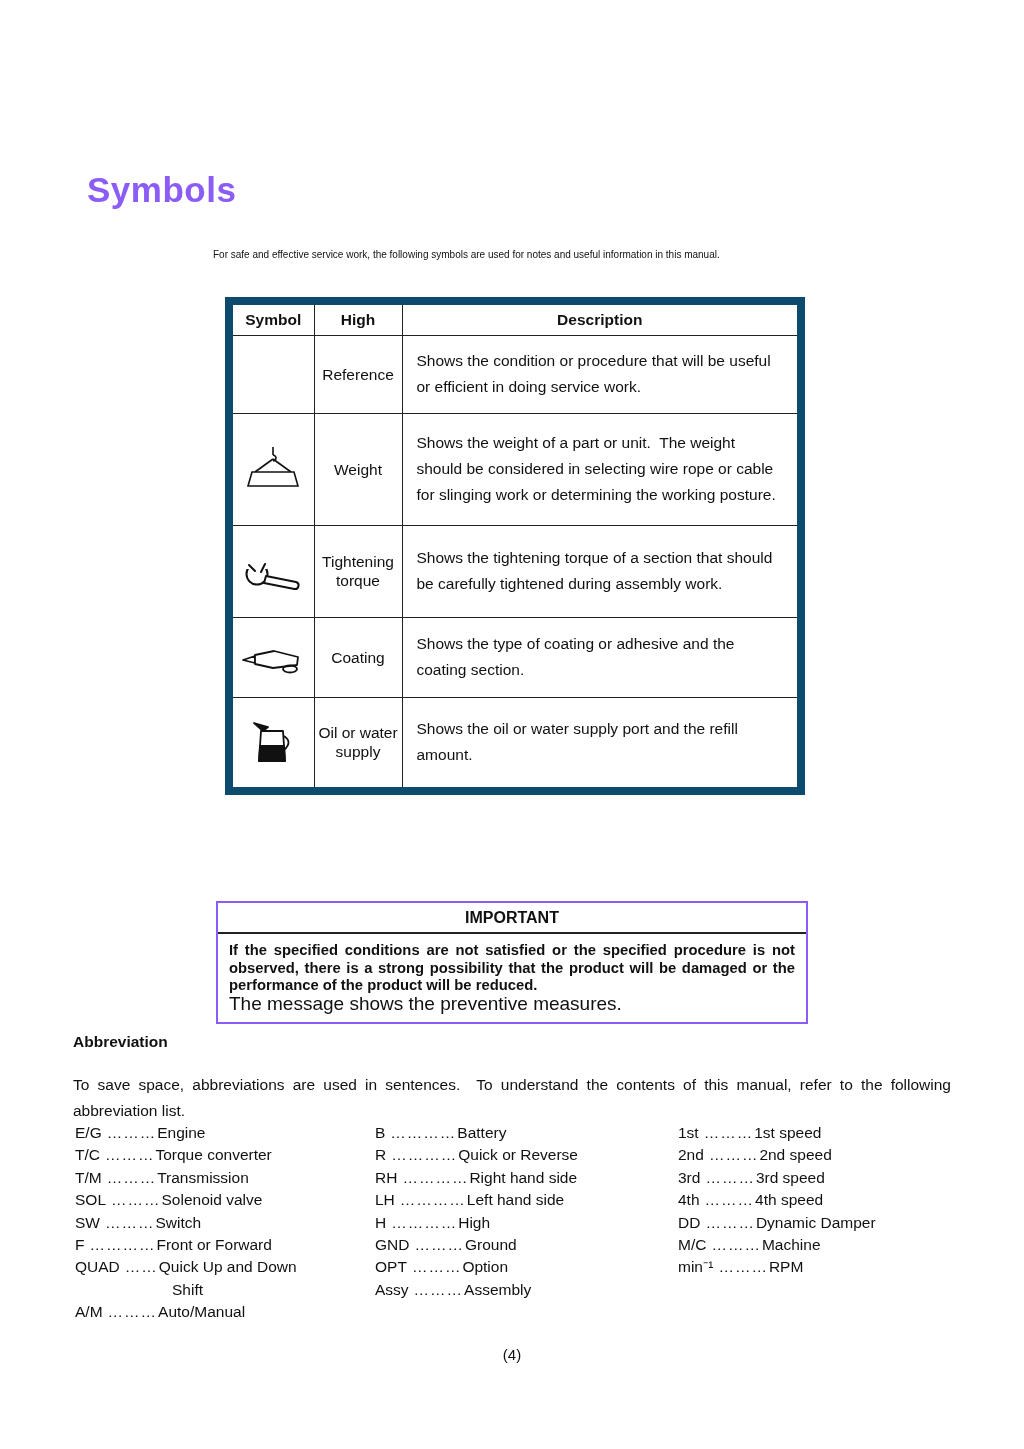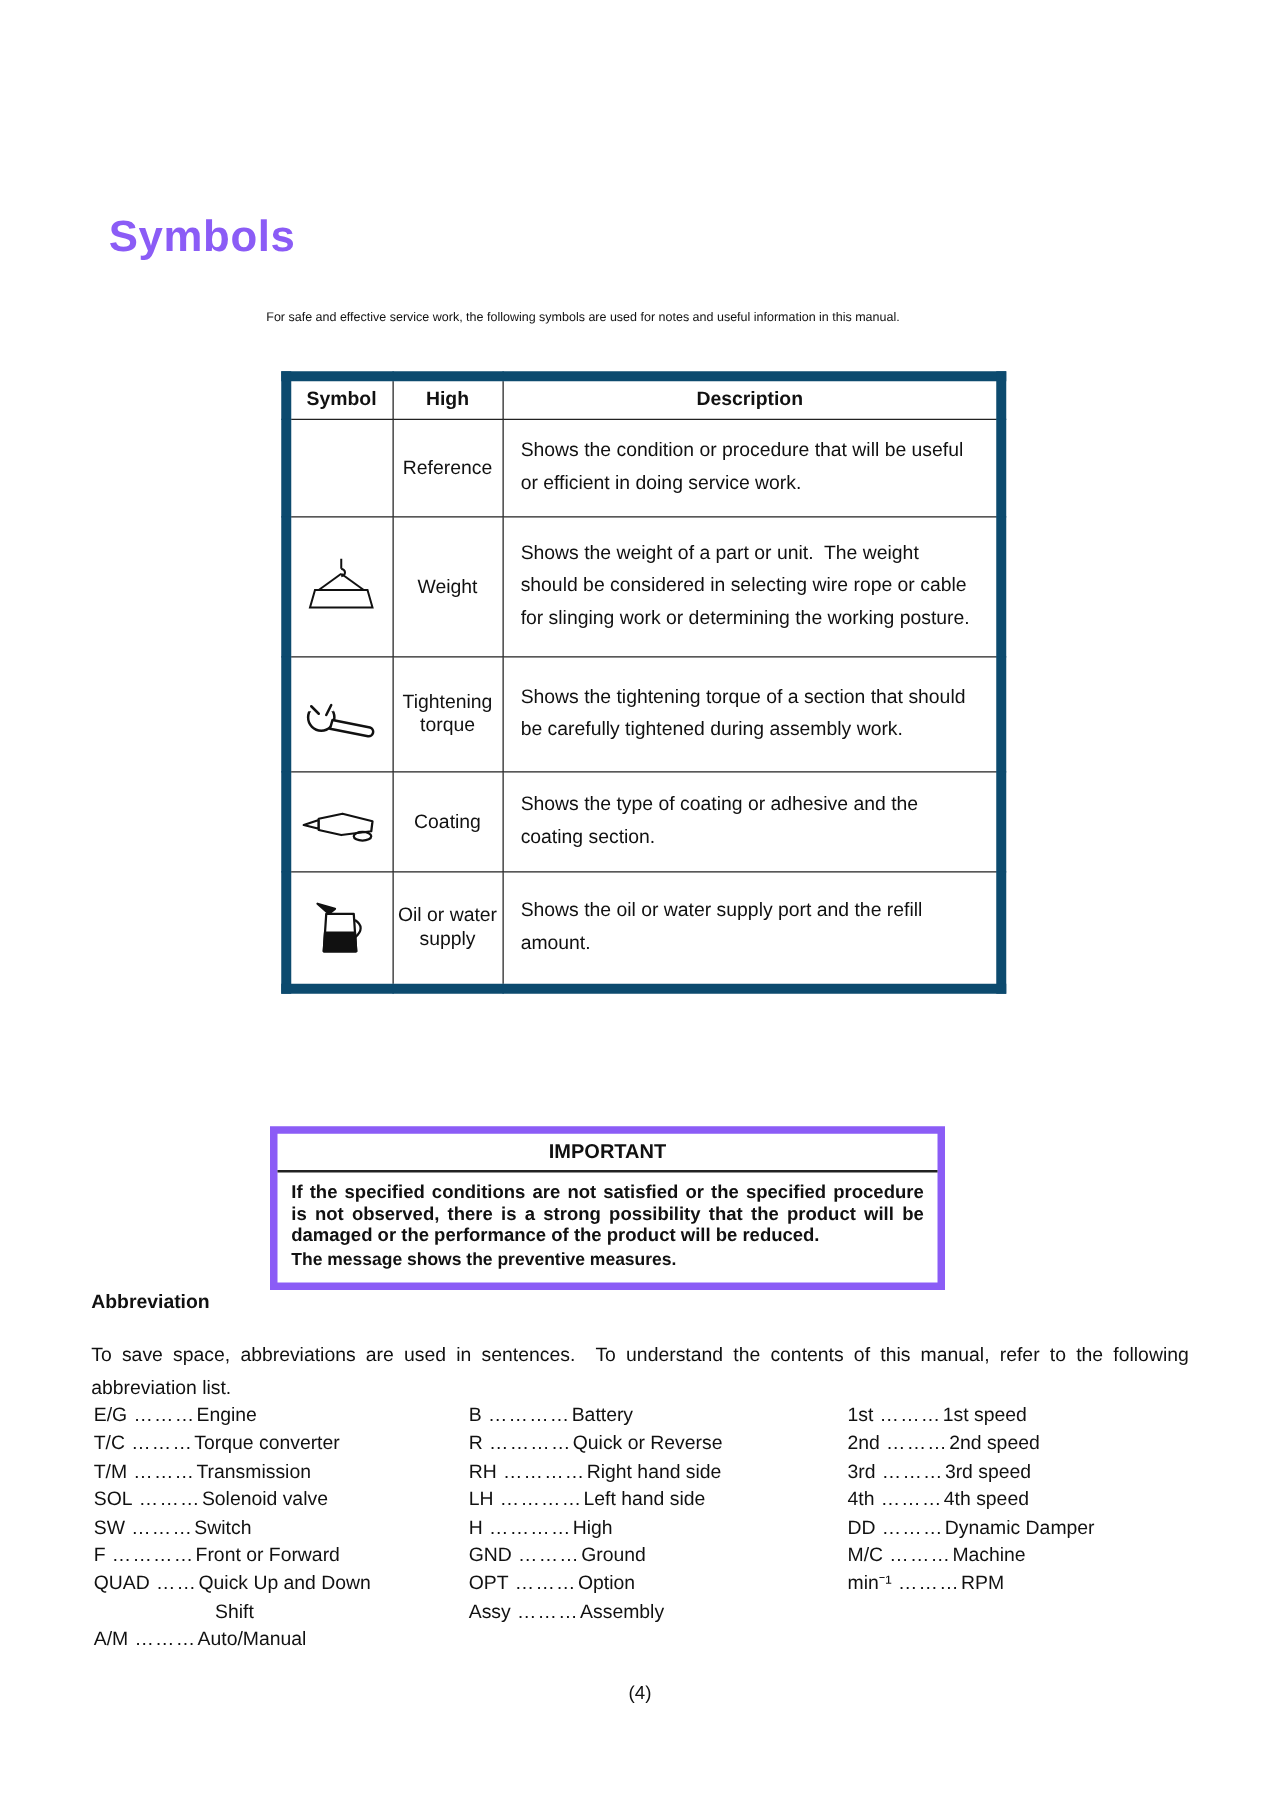--- a/index.html
+++ b/index.html
@@ -38,33 +38,33 @@
     padding:8px 14px; white-space:pre-wrap;
   }
   tr.row-0 { height:78px; }
   tr.row-1 { height:112px; }
   tr.row-2 { height:92px; }
   tr.row-3 { height:80px; }
   tr.row-4 { height:94px; }
   tr.row-5 { height:88px; }
 
   .important {
-    position:absolute; left:216px; top:901px; width:540px;
-    border:6px solid #8b5cf6; background:#fff;
+    position:absolute; left:216px; top:901px; width:592px;
+    border:2px solid #8b5cf6; background:#fff;
   }
   .important-title {
     text-align:center; font-weight:bold; font-size:16px;
     padding:6px 0 5px; border-bottom:2px solid #222;
   }
   .important-body {
     padding:8px 11px 0; font-weight:bold; font-size:14.8px;
     line-height:17.6px; text-align:justify;
   }
   .important-note {
-    padding:0 11px 10px; font-weight:bold; font-size:14px; line-height:17.6px;
+    padding:0 11px 10px; font-weight:normal; font-size:19px; line-height:17.6px;
   }
 
   .abbr-heading { position:absolute; left:73px; top:1033px; font-size:15.5px; font-weight:bold; }
   .abbr-intro {
     position:absolute; left:73px; top:1056px; width:878px;
     font-size:15.5px; line-height:26px; text-align:justify; white-space:pre-wrap;
   }
   .abbr-cols { position:absolute; left:75px; top:1122px; display:flex; width:910px; }
   .abbr-col  { font-size:15.5px; line-height:22.4px; }
   .abbr-col-1 { width:300px; }

